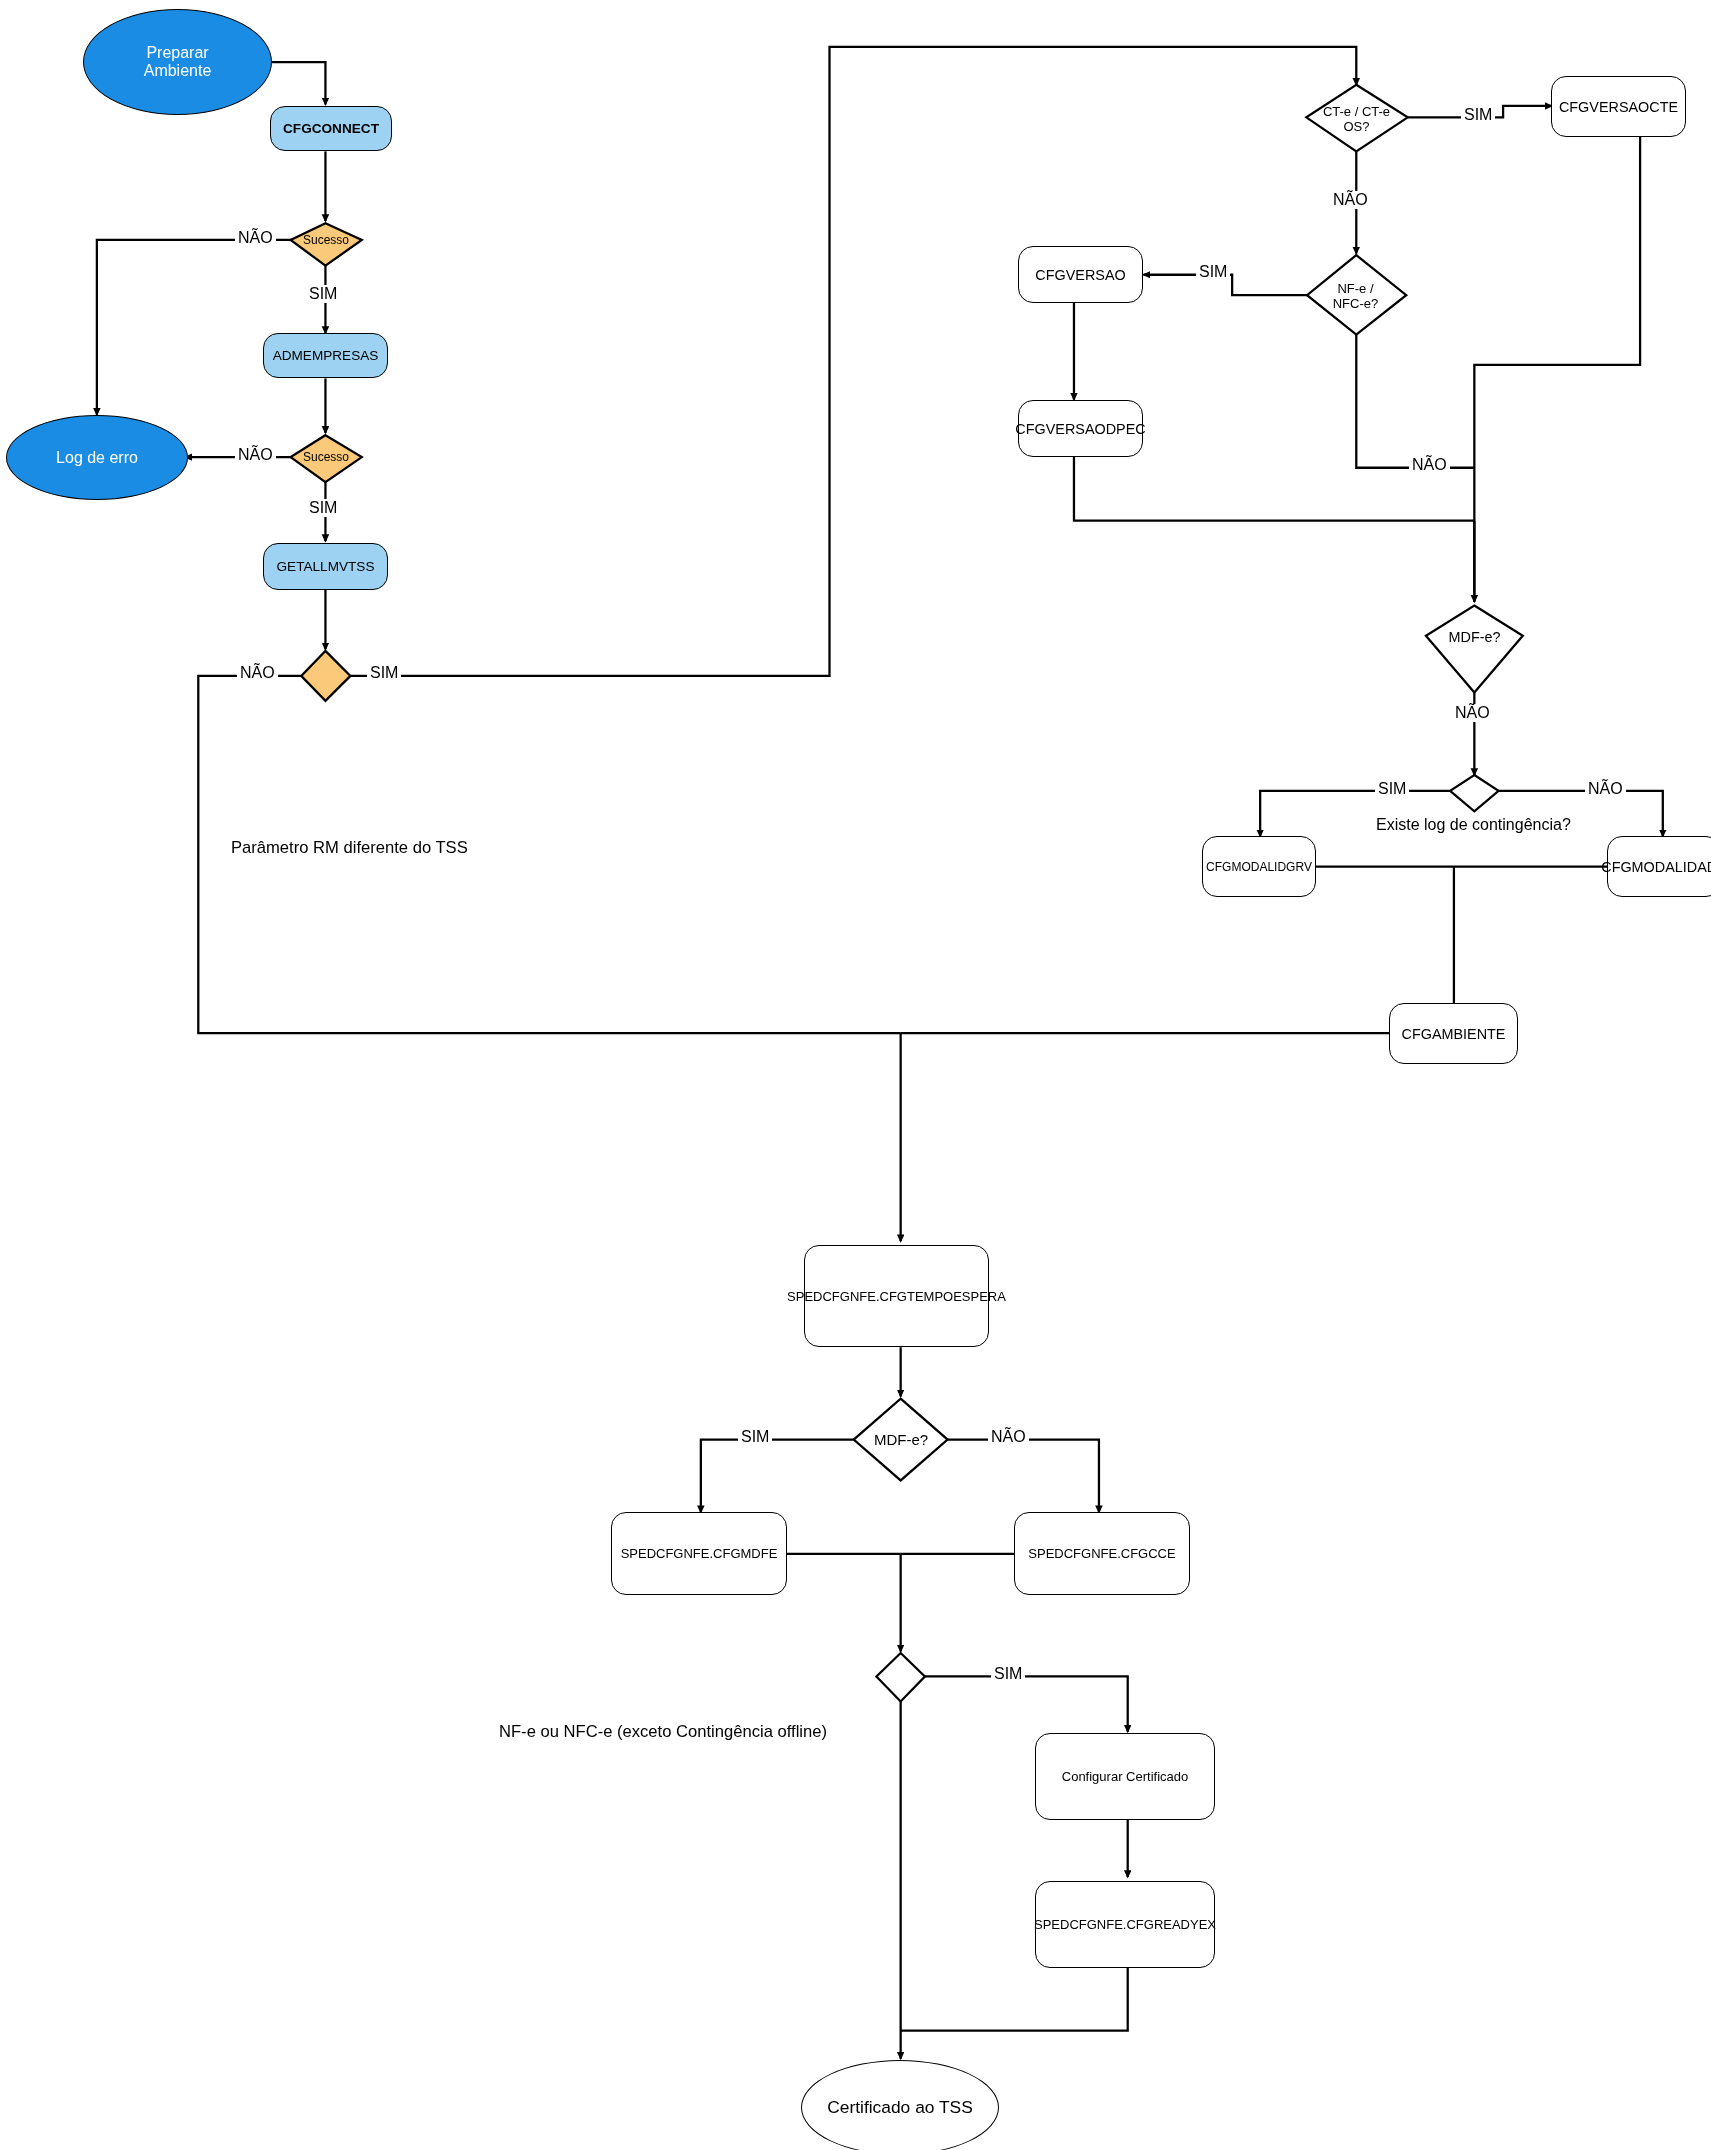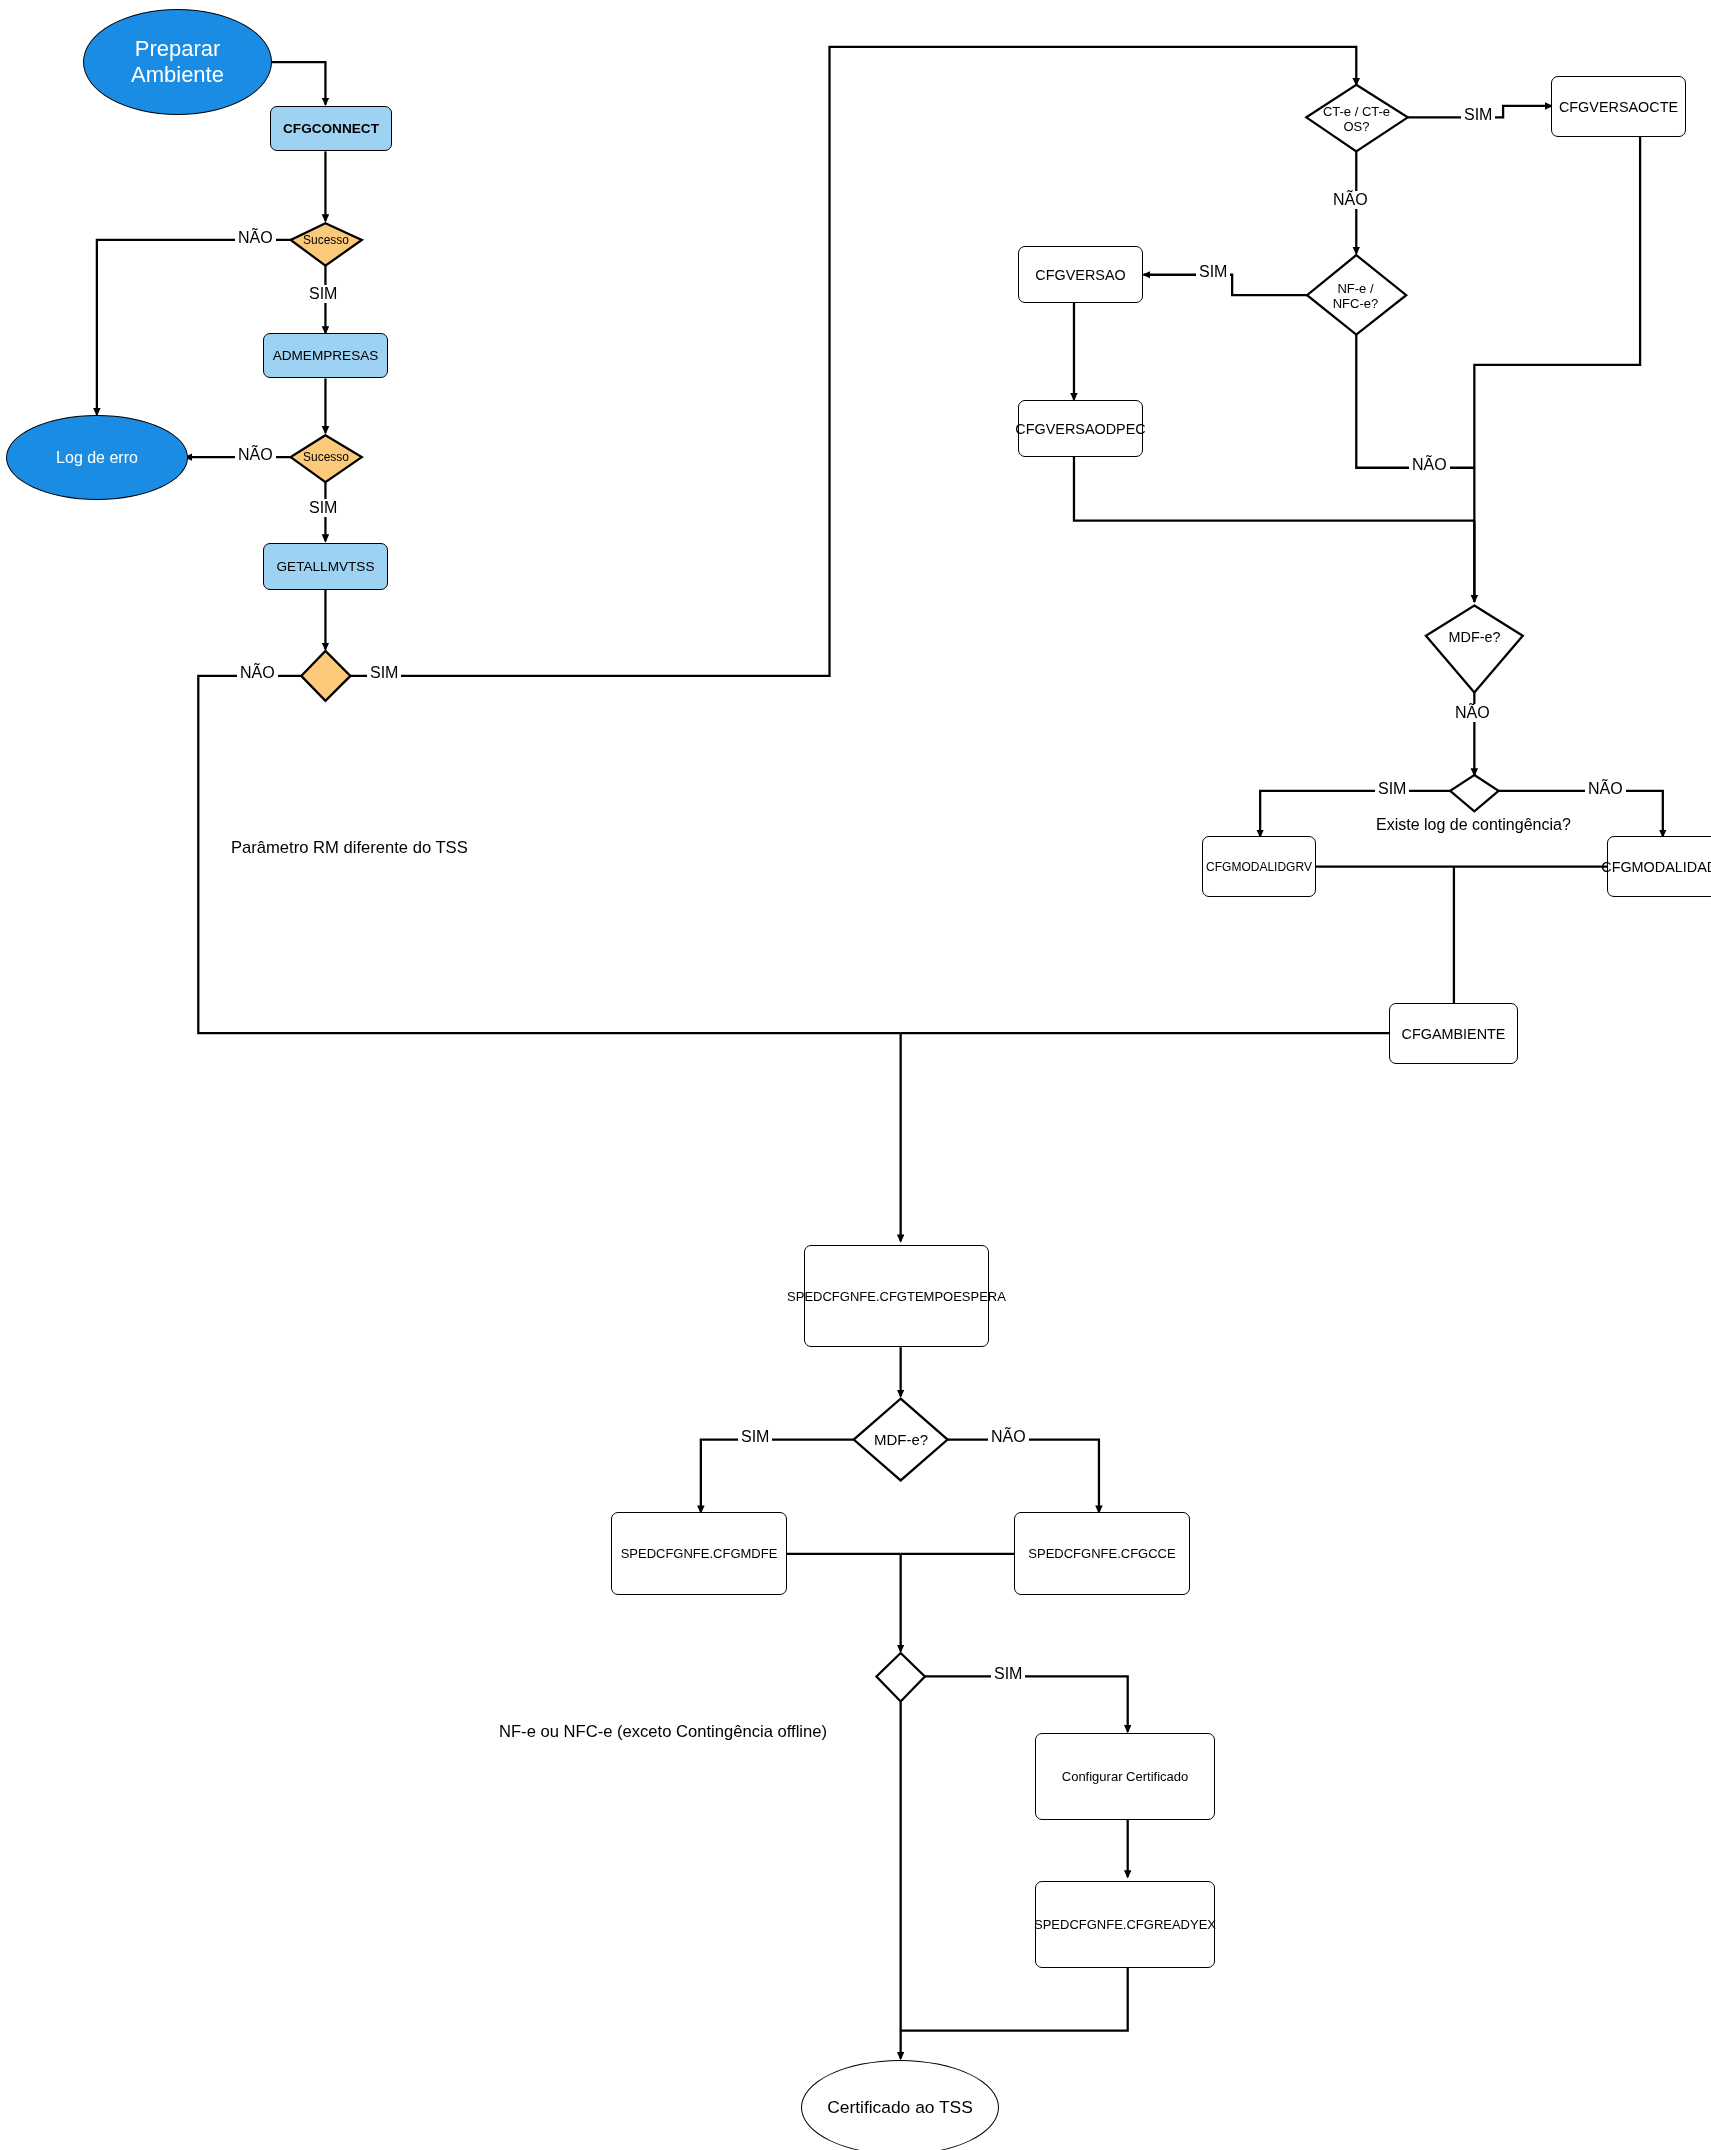--- a/index.html
+++ b/index.html
@@ -1,20 +1,20 @@
 <!DOCTYPE html>
 <html style="font-size:12px"><head>
 <meta charset="utf-8">
 <style>
   html,body{margin:0;padding:0;background:#ffffff;}
   body{font-family:"Liberation Sans", sans-serif;}
   #canvas{position:relative;width:1712px;height:2151px;background:#ffffff;overflow:hidden;}
   svg.layer{position:absolute;left:0;top:0;width:1712px;height:2151px;}
   .node{position:absolute;box-sizing:border-box;display:flex;align-items:center;justify-content:center;text-align:center;color:#000;}
-  .proc{border:1.5px solid #000;border-radius:7px;background:#fff;}
+  .proc{border:1.5px solid #000;border-radius:15px;background:#fff;}
   .proc.blue{background:#9ed2f2;border:1.5px solid #000;}
   .ellipse{border:1.5px solid #000;border-radius:50%;background:#1b8ce3;color:#fff;}
   .circle{border:1.5px solid #000;border-radius:50%;background:#fff;color:#000;}
   .label{position:absolute;color:#000;background:#fff;padding:0 3px;white-space:nowrap;}
   .freetext{position:absolute;color:#000;white-space:nowrap;}
   .diamond-text{position:absolute;display:flex;align-items:center;justify-content:center;text-align:center;color:#000;line-height:1.15;}
   .nowrap{white-space:nowrap;}
 </style>
 </head>
 <body>
@@ -116,21 +116,21 @@
       <polygon points="1948,800 2012,840 1948,915 1884,840" fill="#ffffff"></polygon>
 
       <polygon points="1948,1024 1980,1045 1948,1072 1916,1045" fill="#ffffff"></polygon>
 
       <polygon points="1190,1848 1252,1902 1190,1956 1128,1902" fill="#ffffff"></polygon>
 
       <polygon points="1190,2184 1222,2215 1190,2248 1158,2215" fill="#ffffff"></polygon>
     </g>
   </svg>
 
-  <div class="node ellipse" style="left:83px; top:9px; width:189px; height:106px; flex-direction:column; font-size:22px;">
+  <div class="node ellipse" style="left:83px; top:9px; width:189px; height:106px; flex-direction:column; font-size:16px;">
     <span>Preparar</span>
     <span>Ambiente</span>
   </div>
 
   <div class="node proc blue" style="left:270px; top:106px; width:122px; height:45px; font-size:13.6px;font-weight:bold;">
     <span>CFGCONNECT</span>
   </div>
 
   <div class="diamond-text" style="left:291px; top:231px; width:70px; height:19.7px; font-size:12px;">
     <span>Sucesso</span>

